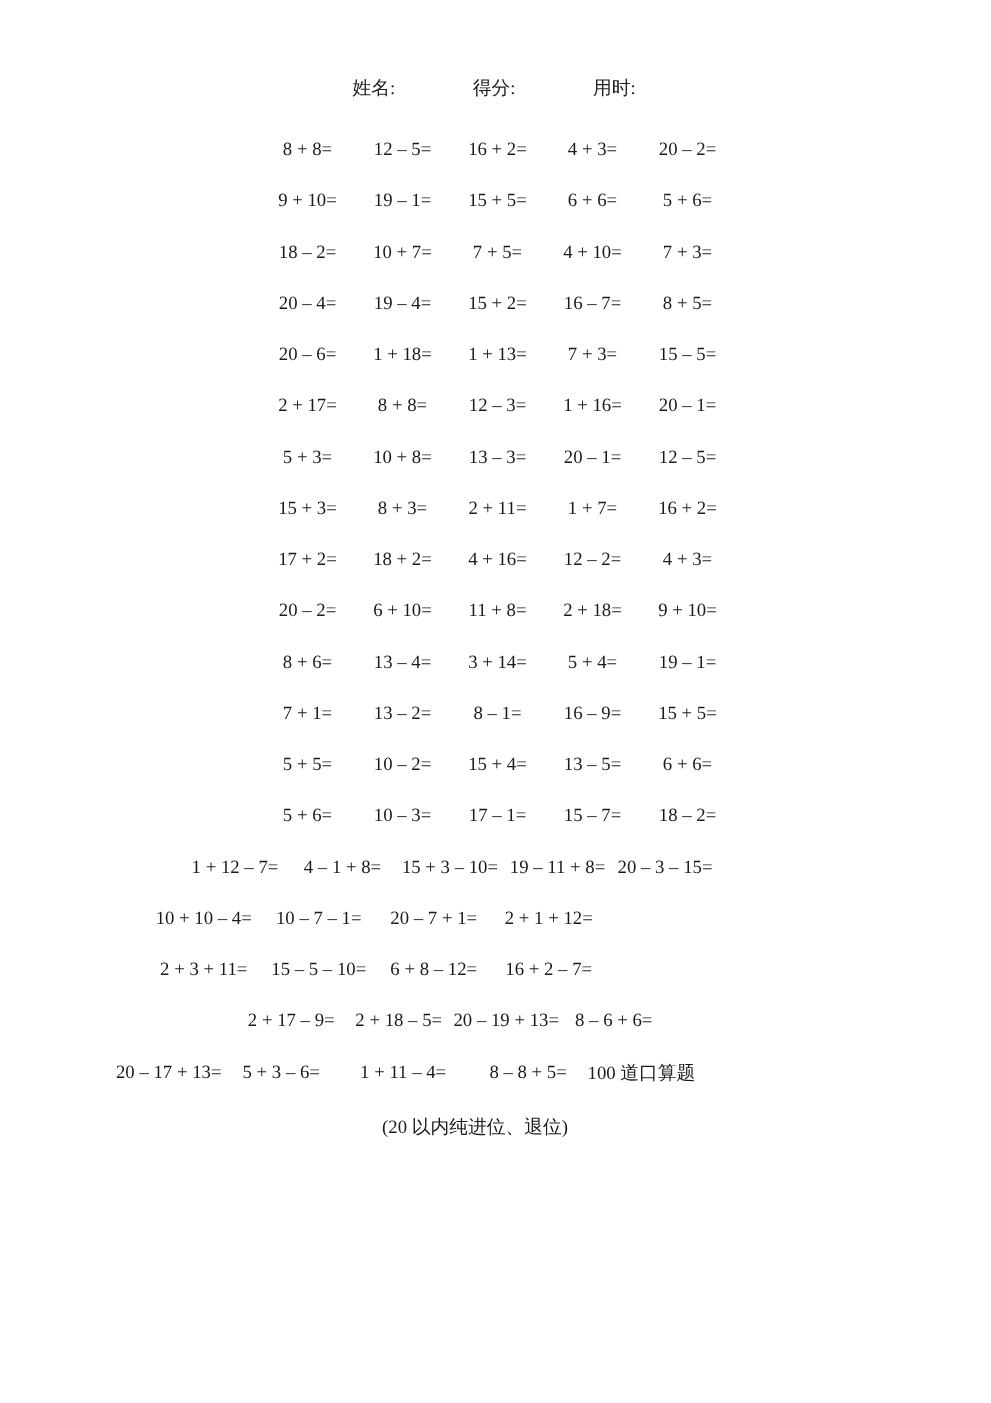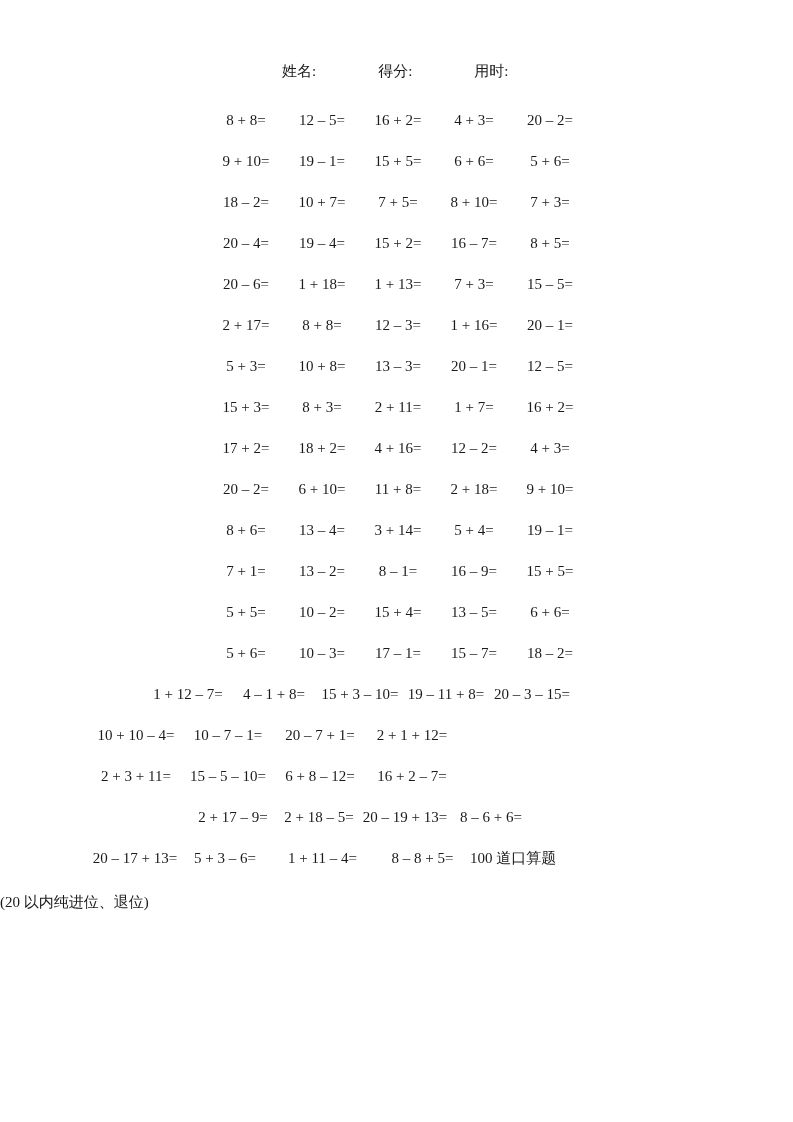--- a/index.html
+++ b/index.html
@@ -25,33 +25,33 @@
   }
   .rows { margin-top: 20px; }
   .row {
     display: grid;
     align-items: center;
     height: 41px;
   }
   .problem { text-align: center; white-space: nowrap; }
   .row-a  { grid-template-columns: repeat(5, 76px); margin-left: 208px; }
   .row-b  { grid-template-columns: repeat(5, 86px); margin-left: 145px; }
-  .row-c  { grid-template-columns: repeat(4, 92px); margin-left: 90px; }
+  .row-c  { grid-template-columns: repeat(4, 92px); margin-left: 117px; }
   .row-d  { grid-template-columns: repeat(4, 86px); margin-left: 190px; }
   .row-final {
     grid-template-columns: 90px 90px 105px 95px 1fr;
     margin-left: 90px;
     width: 545px;
   }
   .count-label { text-align: left; white-space: nowrap; }
   .footer-note {
     margin-top: 13px;
     height: 20px;
     line-height: 20px;
-    text-align: left;
+    text-align: center;
     font-size: 15px;
   }
 </style>
 </head>
 <body>
 
 <div class="page">
   <div class="header">
     <span>姓名:</span>
     <span>得分:</span>
@@ -69,21 +69,21 @@
         <span class="problem">9 + 10=</span>
         <span class="problem">19 – 1=</span>
         <span class="problem">15 + 5=</span>
         <span class="problem">6 + 6=</span>
         <span class="problem">5 + 6=</span>
       </div>
       <div class="row row-a">
         <span class="problem">18 – 2=</span>
         <span class="problem">10 + 7=</span>
         <span class="problem">7 + 5=</span>
-        <span class="problem">8 + 10=</span>
+        <span class="problem">4 + 10=</span>
         <span class="problem">7 + 3=</span>
       </div>
       <div class="row row-a">
         <span class="problem">20 – 4=</span>
         <span class="problem">19 – 4=</span>
         <span class="problem">15 + 2=</span>
         <span class="problem">16 – 7=</span>
         <span class="problem">8 + 5=</span>
       </div>
       <div class="row row-a">

